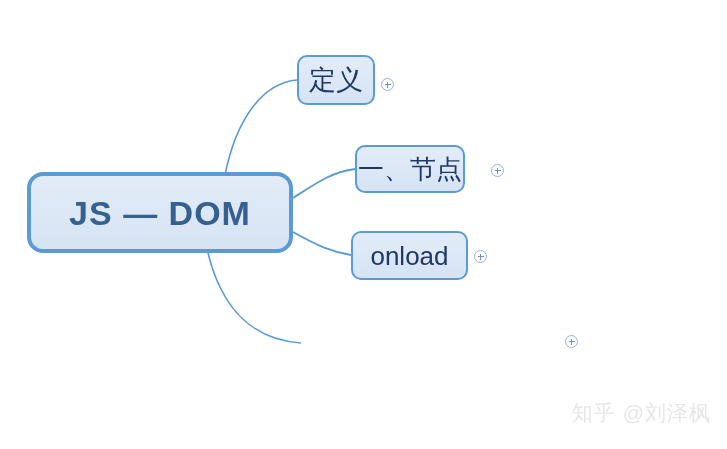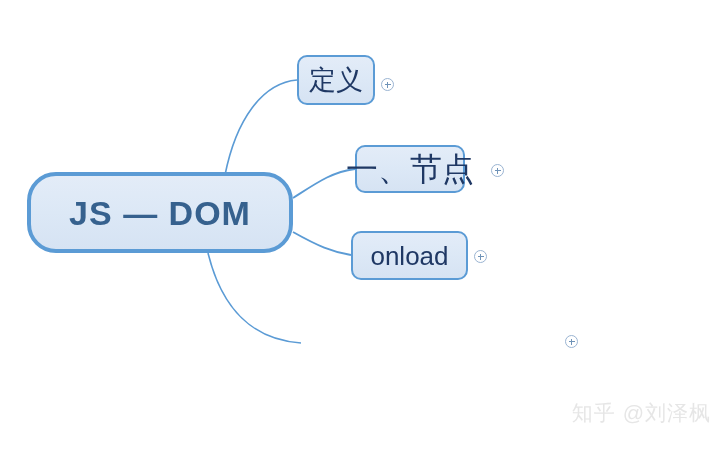--- a/index.html
+++ b/index.html
@@ -91,30 +91,30 @@
 
 <div id="canvas">
 
   <svg id="edges" viewBox="0 0 727 449" width="727" height="449" xmlns="http://www.w3.org/2000/svg">
     <path fill="none" stroke="#5b9bd5" stroke-width="1.6" d="M 225 175 C 236 120 262 83 297 80"></path>
     <path fill="none" stroke="#5b9bd5" stroke-width="1.8" d="M 293 198 C 318 182 332 172 355 169"></path>
     <path fill="none" stroke="#5b9bd5" stroke-width="1.8" d="M 293 232 C 318 246 332 252 351 255"></path>
     <path fill="none" stroke="#5b9bd5" stroke-width="1.6" d="M 208 253 C 222 310 254 340 301 343"></path>
   </svg>
 
-  <div class="node root" id="root-node" style="left: 27px; top: 172px; width: 266px; height: 81px; font-size: 34px; border-radius: 29px;">
+  <div class="node root" id="root-node" style="left: 27px; top: 172px; width: 266px; height: 81px; font-size: 34px;">
     <span class="node-label">JS — DOM</span>
   </div>
 
   <div class="node" id="node-0" style="left: 297px; top: 55px; width: 78px; height: 50px; font-size: 27px; text-align: center;">
     <span class="node-label">定义</span>
   </div>
   <div class="toggle" id="toggle-0" style="left: 381px; top: 78px;"></div>
 
-  <div class="node" id="node-1" style="left: 355px; top: 145px; width: 110px; height: 48px; font-size: 32px;">
+  <div class="node" id="node-1" style="left: 355px; top: 145px; width: 110px; height: 48px; font-size: 26px;">
     <span class="node-label">一、节点</span>
   </div>
   <div class="toggle" id="toggle-1" style="left: 491px; top: 164px;"></div>
 
   <div class="node" id="node-2" style="left: 351px; top: 231px; width: 117px; height: 49px; font-size: 26px;">
     <span class="node-label">onload</span>
   </div>
   <div class="toggle" id="toggle-2" style="left: 474px; top: 250px;"></div>
 
   <div class="toggle" id="toggle-3" style="left: 565px; top: 335px;"></div>

